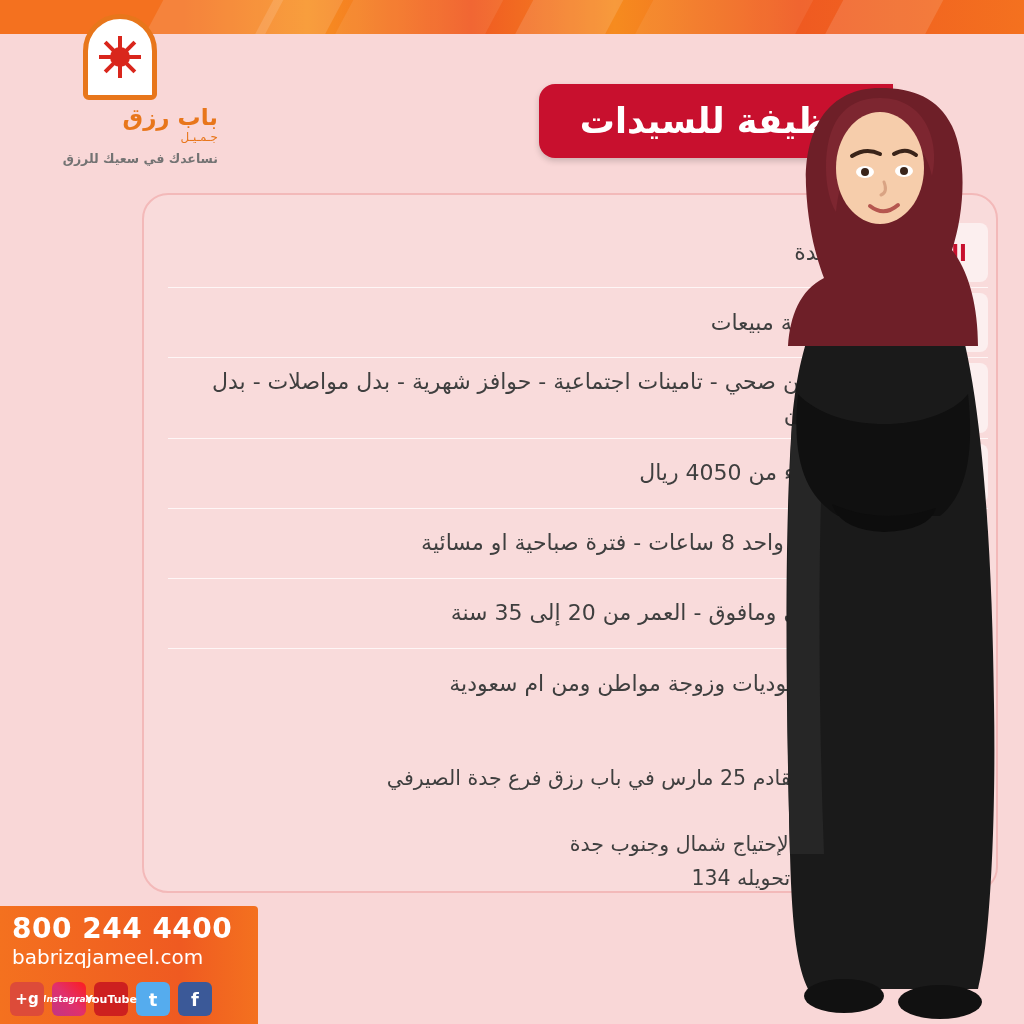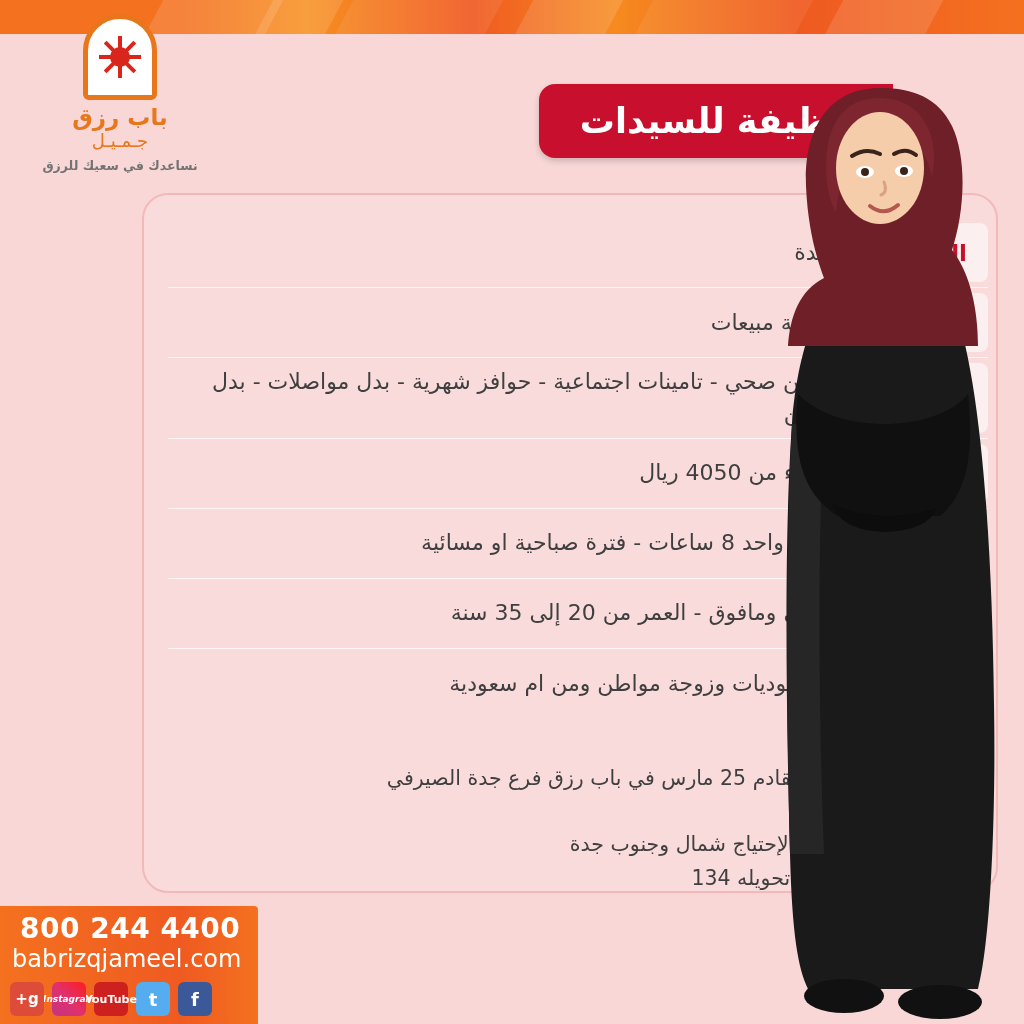--- a/index.html
+++ b/index.html
@@ -25,21 +25,21 @@
   .topbar .shard {
     position: absolute; top: -20px;
     width: 120px; height: 90px;
     background: rgba(255,255,255,0.13);
     transform: skewX(-28deg);
   }
 
   
   .logo-block {
     position: absolute; top: 14px; right: 806px;
-    width: 196px; text-align: center;
+    width: 196px; 
   }
   .logo-mark {
     width: 74px; height: 86px; margin: 0 auto;
     border: 5px solid #e8761b;
     border-radius: 38px 38px 6px 6px;
     background: #fff;
     position: relative;
   }
   .logo-sun {
     position: absolute; left: 50%; top: 50%;
@@ -55,21 +55,21 @@
     position: absolute; left: 17px; top: -2px;
     width: 4px; height: 42px; background: #d9261c;
     transform-origin: 50% 50%;
   }
   .logo-name {
     margin-top: 4px;
     font-size: 23px; font-weight: bold; color: #e8761b;
     letter-spacing: 1px;
   }
   .logo-sub {
-    font-size: 18px; color: #e8761b; letter-spacing: 5px;
+    font-size: 12px; color: #e8761b; letter-spacing: 5px;
   }
   .logo-tag {
     margin-top: 7px;
     font-size: 12.5px; color: #737373; font-weight: bold;
   }
 
   
   .title-ribbon {
     position: absolute; top: 84px; right: 131px;
     width: 354px; height: 74px;
@@ -135,25 +135,25 @@
   
   .contact {
     position: absolute; left: 0; bottom: 0;
     width: 258px; height: 118px;
     background: linear-gradient(90deg,#f4711f 0%,#ef5a21 70%,#f4711f 100%);
     border-top-right-radius: 4px;
   }
   .contact .phone {
     direction: ltr; text-align: left;
     color: #fff; font-size: 28px; font-weight: bold;
-    padding: 6px 0 0 20px; letter-spacing: 0.5px;
+    padding: 6px 0 0 12px; letter-spacing: 0.5px;
   }
   .contact .site {
     direction: ltr; text-align: left;
-    color: #fff; font-size: 24px;
+    color: #fff; font-size: 20px;
     padding: 0 0 0 12px;
   }
   .socials {
     position: absolute; left: 10px; bottom: 8px;
     display: flex; gap: 8px;
   }
   .soc {
     width: 34px; height: 34px; border-radius: 6px;
     display: flex; align-items: center; justify-content: center;
     color: #fff; font-size: 18px; font-weight: bold;

